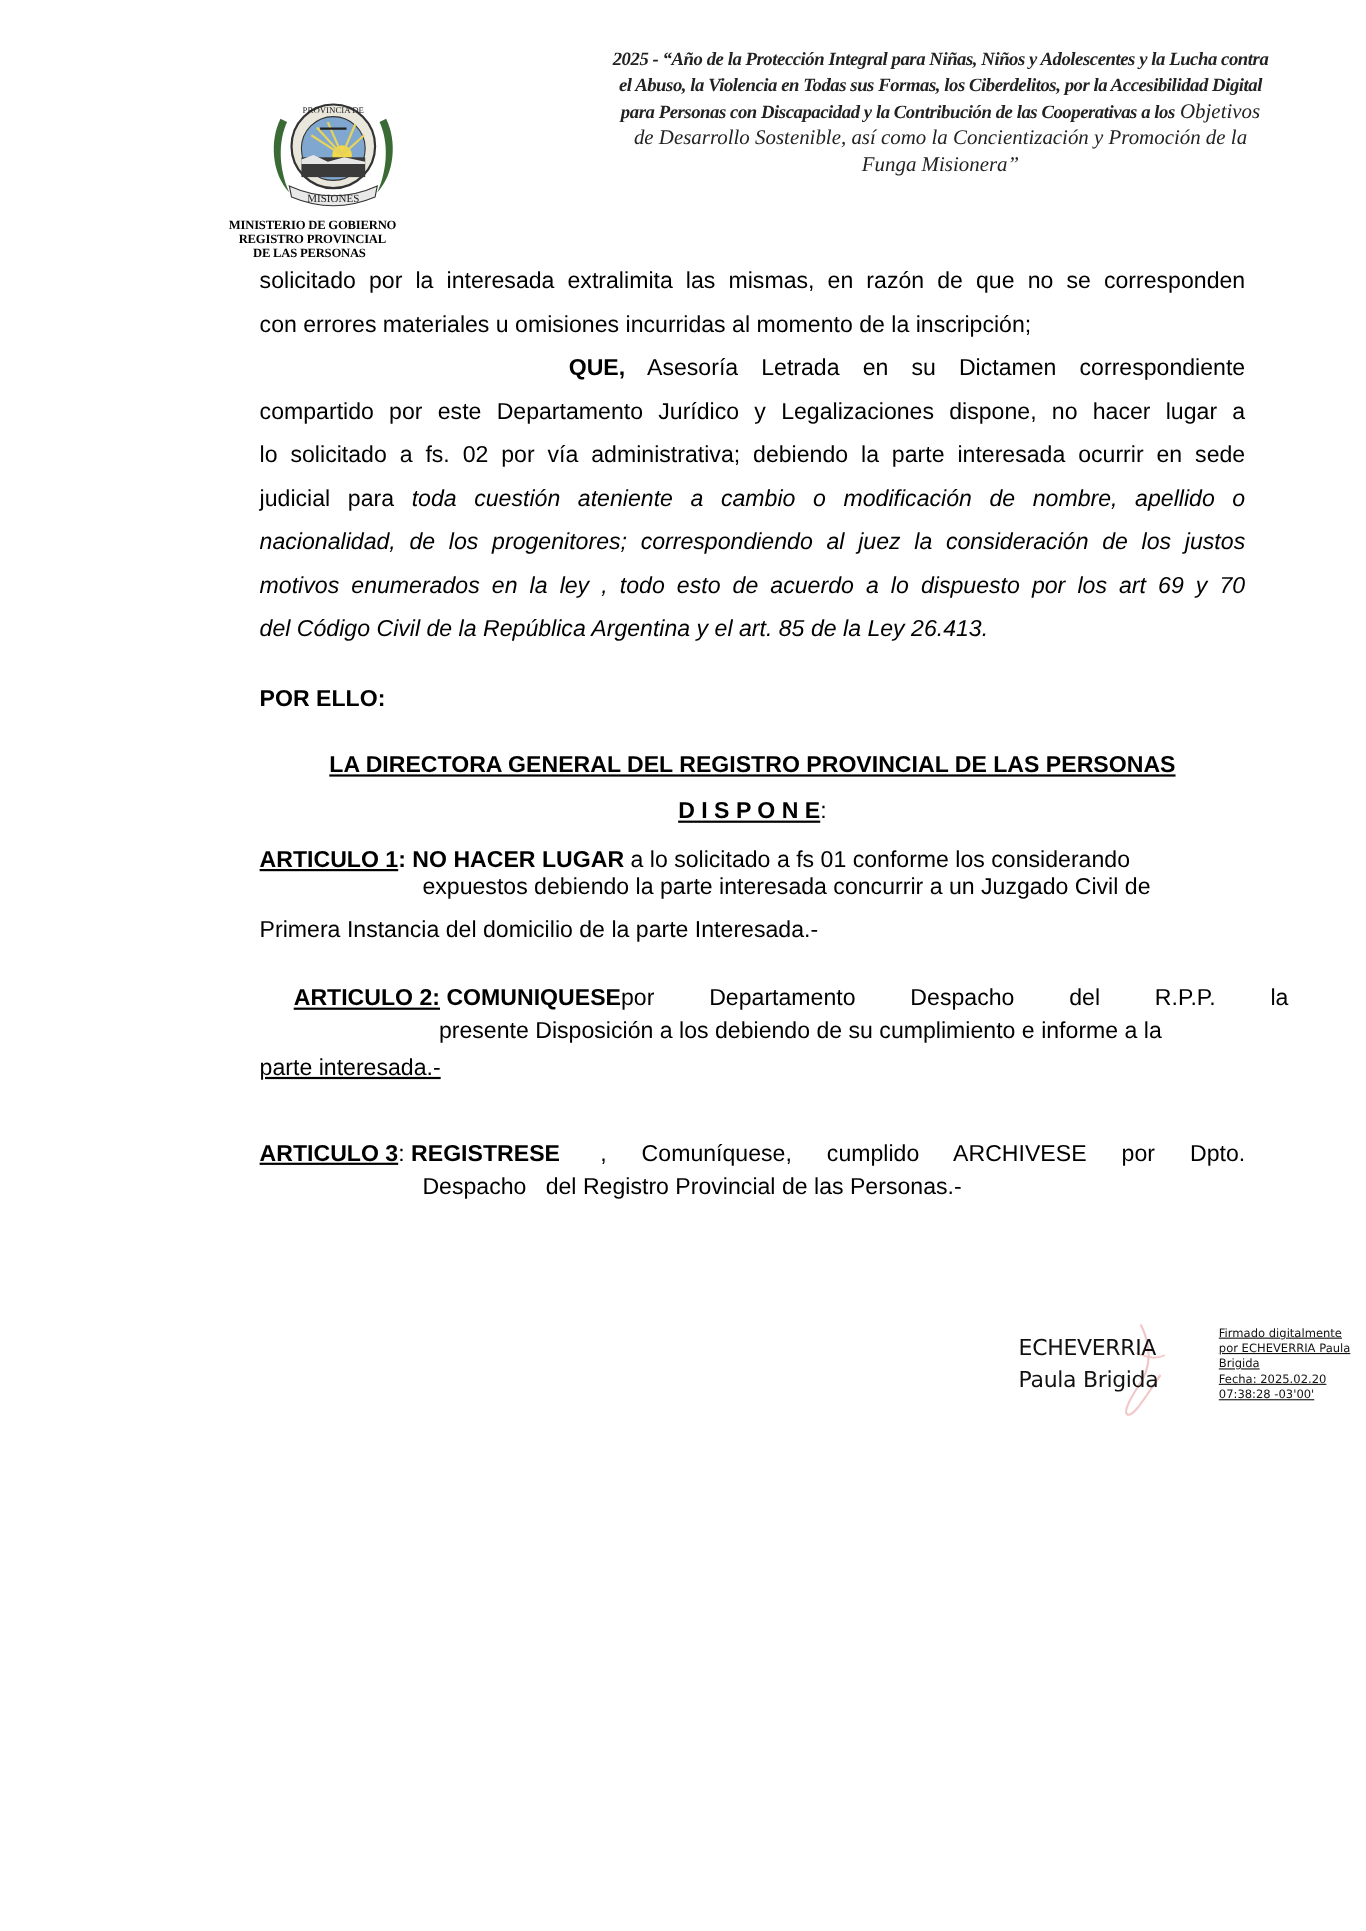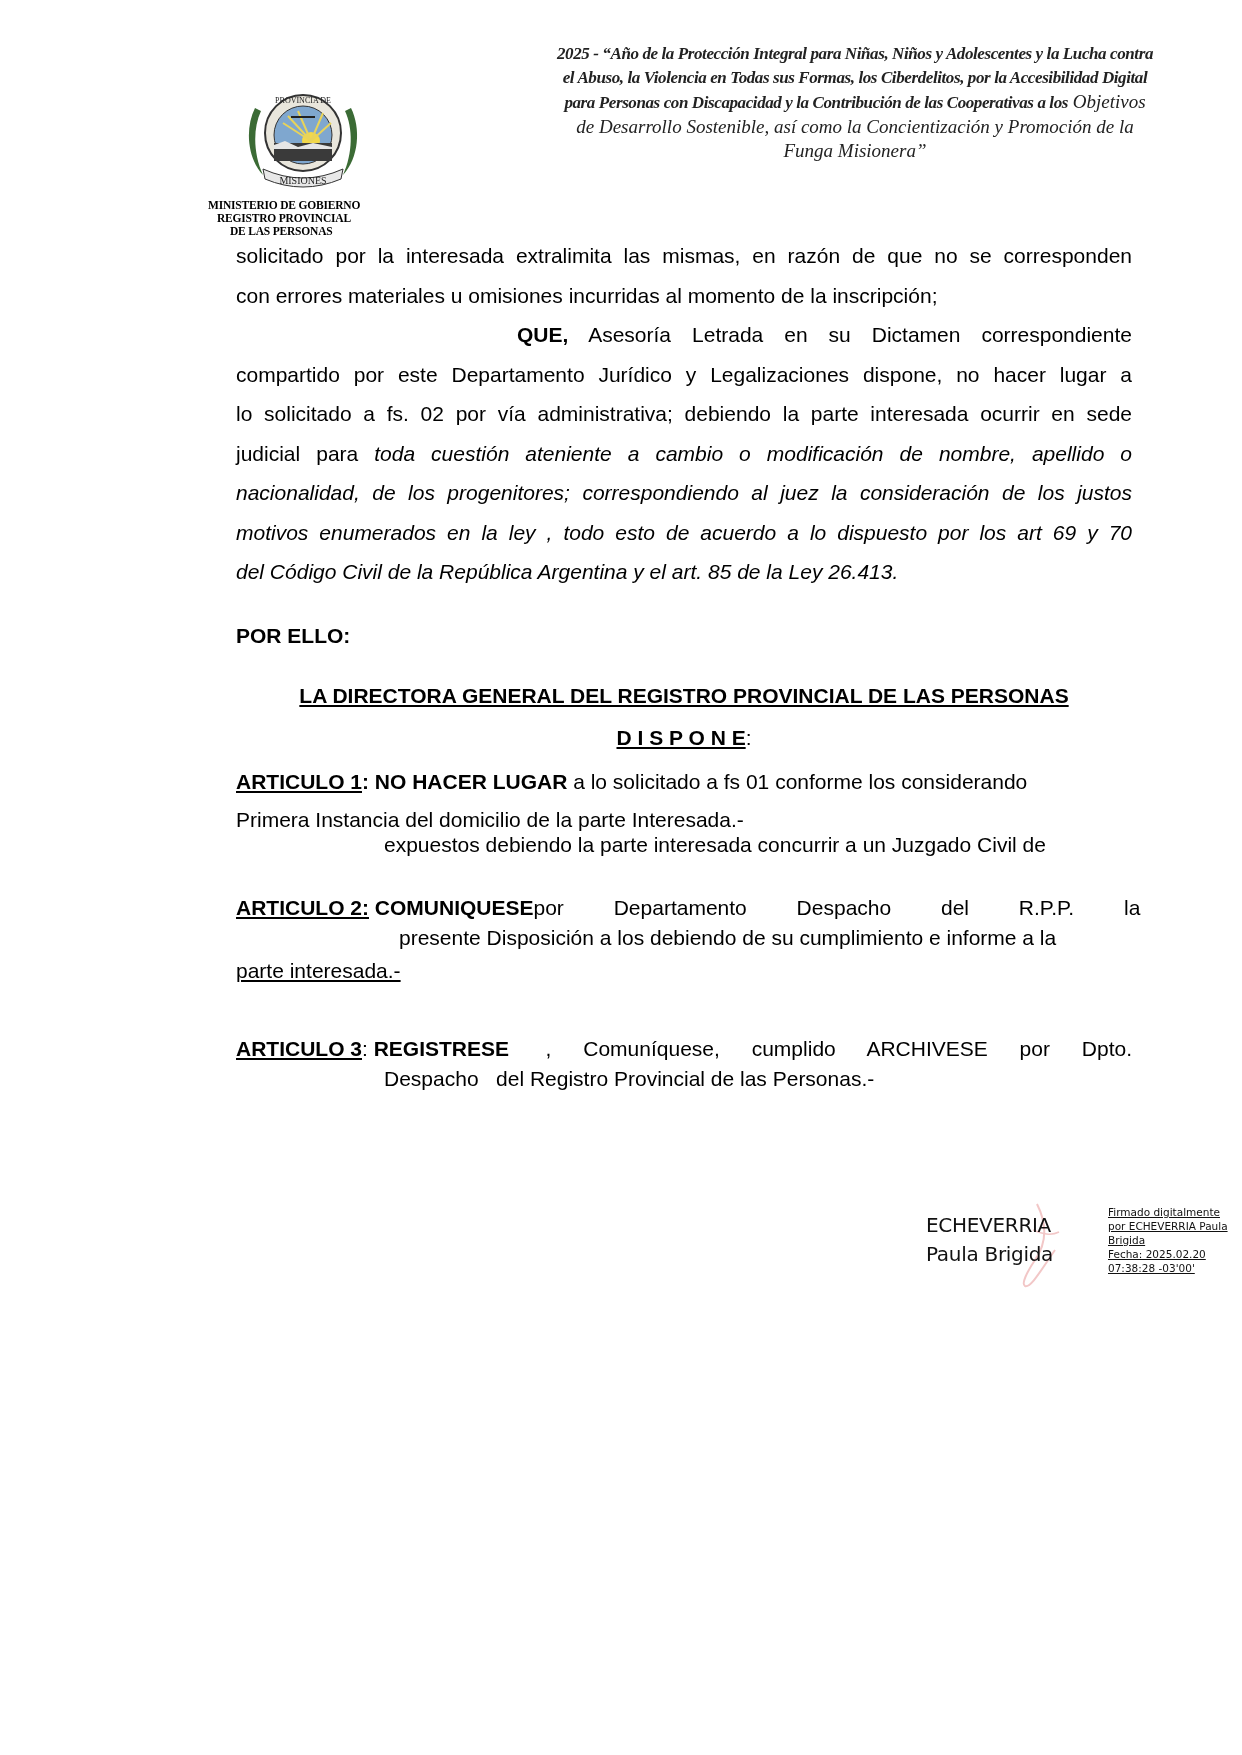--- a/index.html
+++ b/index.html
@@ -78,26 +78,26 @@
 </div>
 
 <div class="abs line b" style="left:236px; top:624px;">POR ELLO:</div>
 
 <div class="abs line b u center" style="left:236px; width:896px; top:684px;">LA  DIRECTORA GENERAL DEL REGISTRO PROVINCIAL DE LAS PERSONAS</div>
 
 <div class="abs line center" style="left:236px; width:896px; top:726px;"><span class="b u">D I S P O N E</span><span>:</span></div>
 
 <div class="abs" style="left:236px; top:770px; width:920px;">
   <div class="line"><span class="b u">ARTICULO   1</span><span class="b">:</span><span class="b"> NO HACER LUGAR</span><span> a lo solicitado  a  fs 01 conforme los considerando</span></div>
+  <div class="line" style="padding-left:148px; line-height:26px;">expuestos debiendo  la  parte interesada concurrir a un Juzgado Civil de</div>
   <div class="line" style="margin-top:14px;">Primera Instancia del domicilio de la parte Interesada.-</div>
-  <div class="line" style="padding-left:148px; line-height:26px;">expuestos debiendo  la  parte interesada concurrir a un Juzgado Civil de</div>
 </div>
 
 <div class="abs" style="left:236px; top:896px; width:896px;">
-  <div class="line" style="display:flex; justify-content:space-between;">
+  <div class="line" style="display:flex; justify-content:space-between;margin-left:31px;">
       <span><span class="b u">ARTICULO 2:</span><span class="b"> COMUNIQUESE</span></span>
       <span style="word-spacing:44px;text-align:right;">por Departamento Despacho del R.P.P. la</span>
     </div>
   <div class="line" style="padding-left:163px; line-height:36px;">presente Disposición a los debiendo de su cumplimiento e informe a la</div>
   <div class="line" style="line-height:30px;text-decoration:underline;">parte interesada.-</div>
 </div>
 
 <div class="abs" style="left:236px; top:1037px; width:896px;">
   <div class="line" style="display:flex; justify-content:space-between;">
       <span><span class="b u">ARTICULO 3</span><span>:</span><span class="b"> REGISTRESE</span></span>

